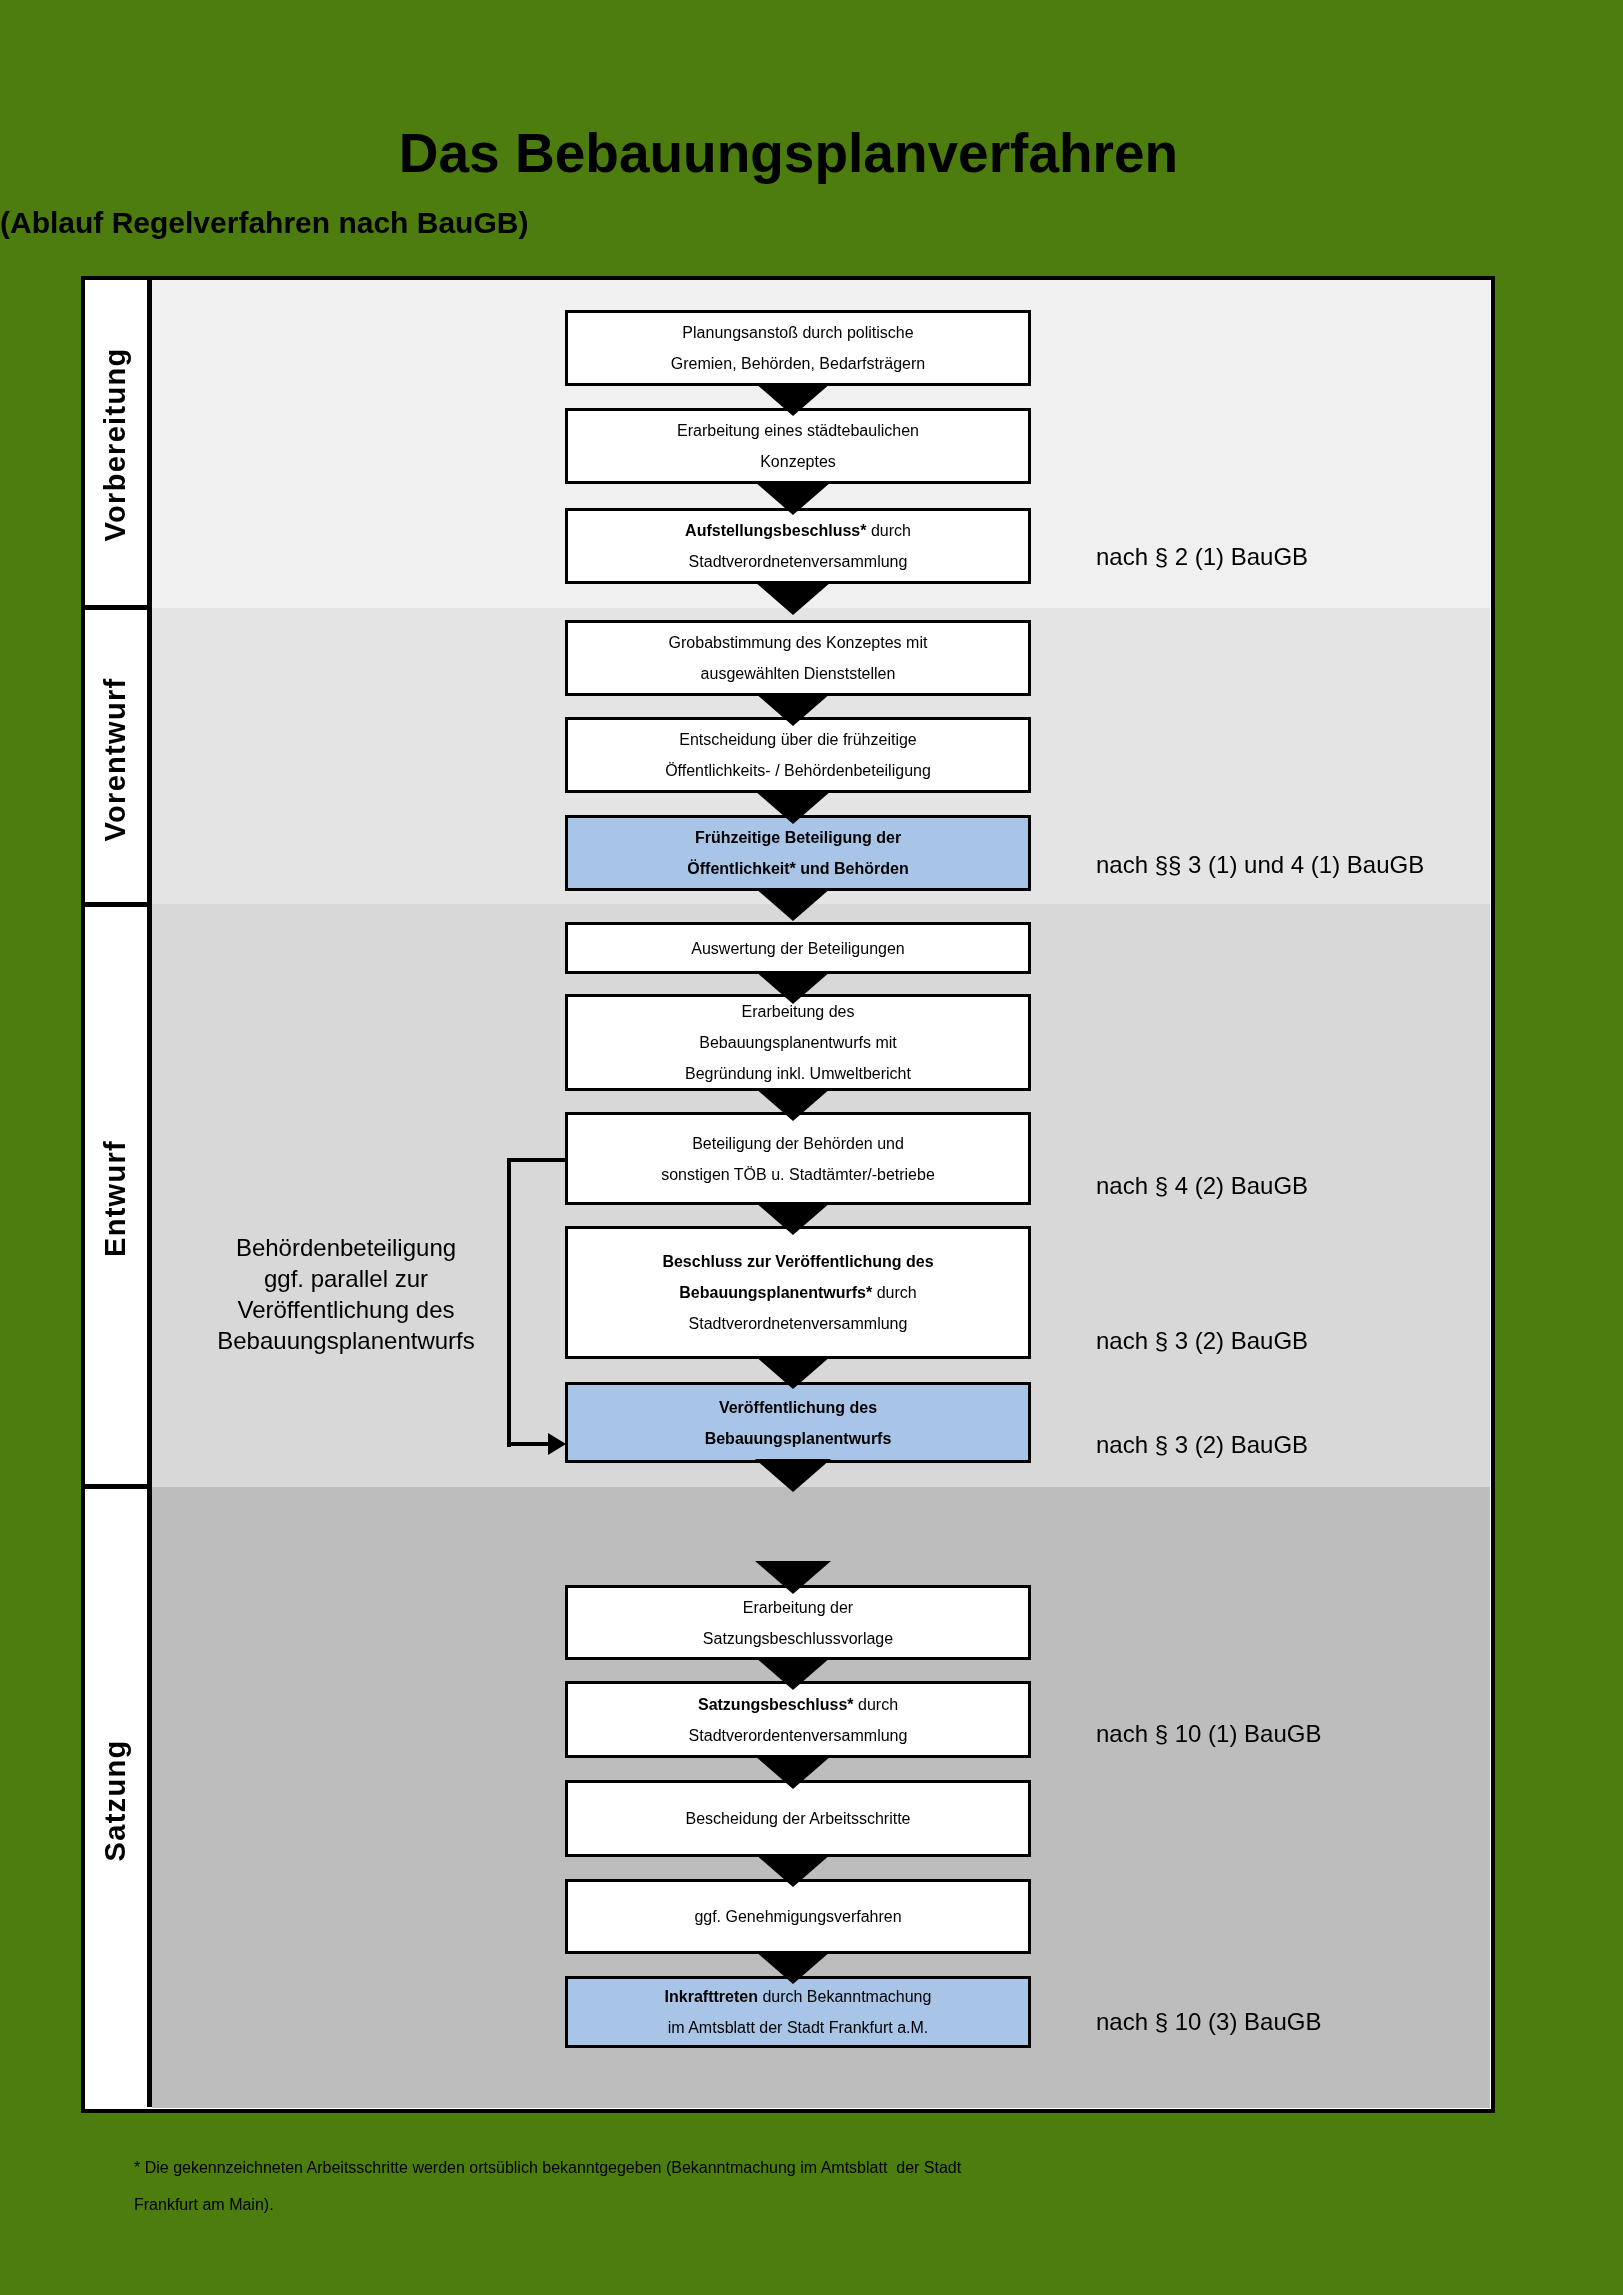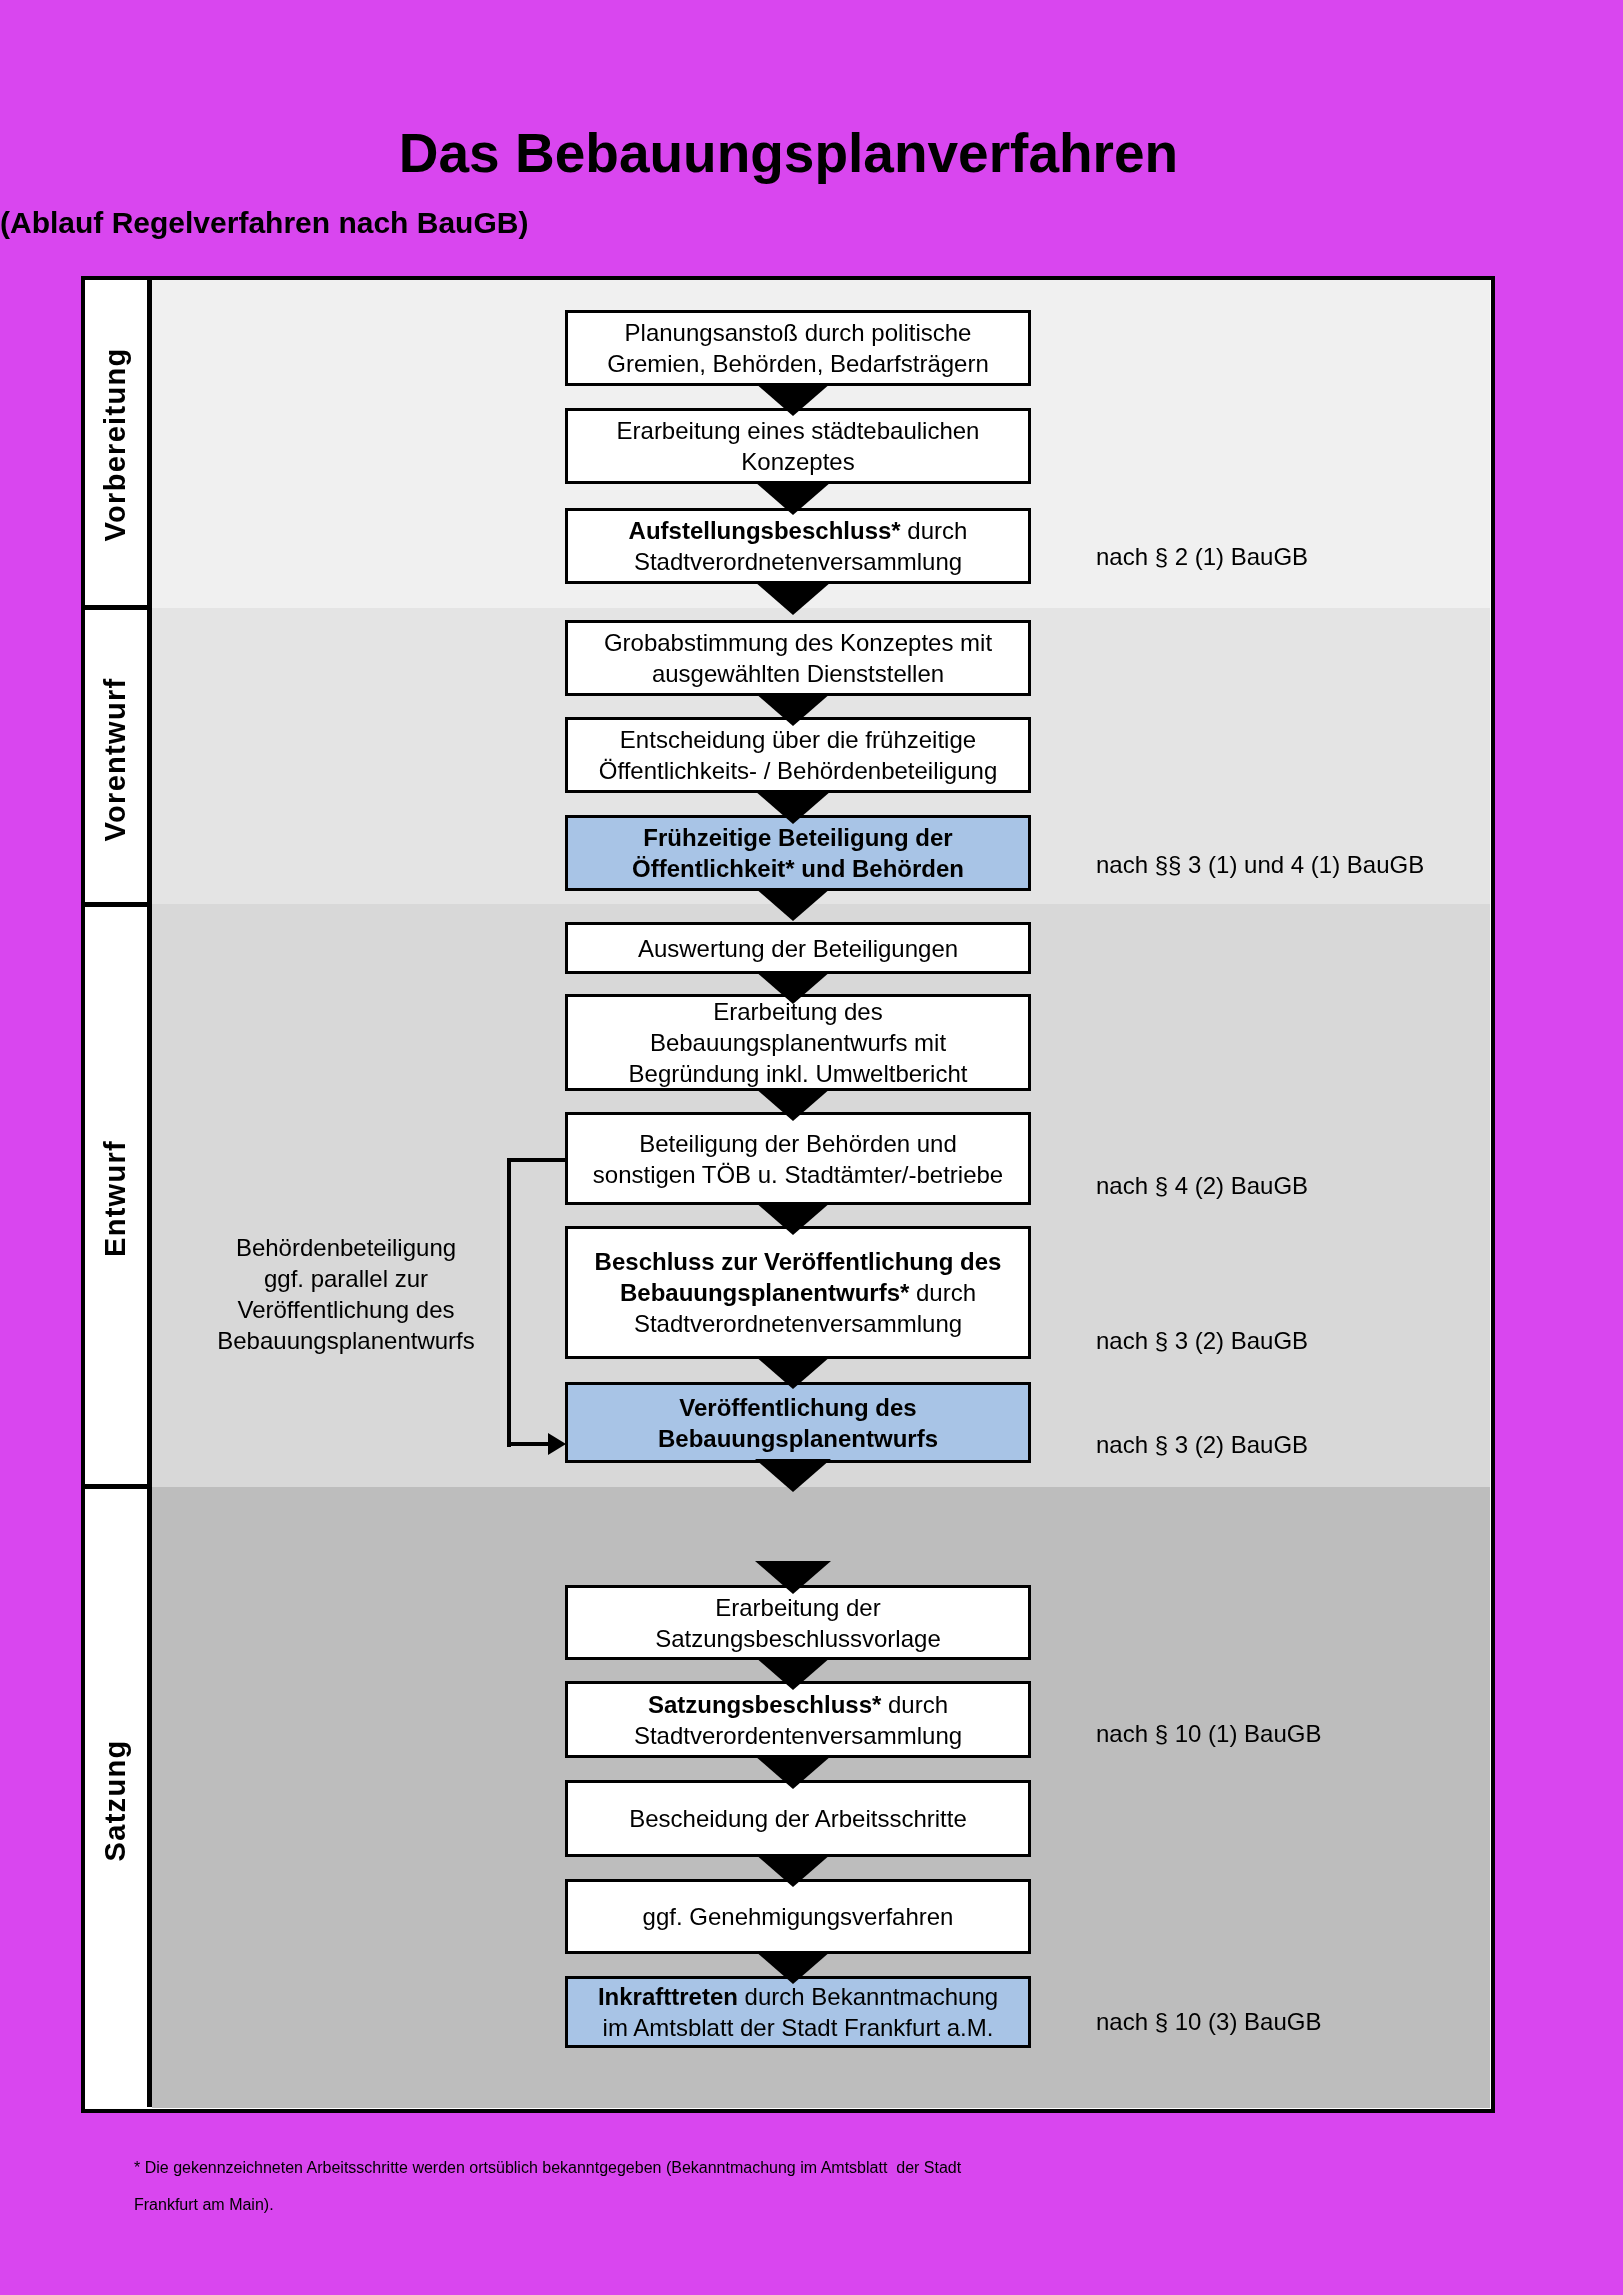--- a/index.html
+++ b/index.html
@@ -1,37 +1,37 @@
 <!DOCTYPE html>
 <html style="font-size:10.5px"><head>
 <meta charset="utf-8">
 <style>
   html,body{margin:0;padding:0;background:#fff;}
-  .page{position:relative;width:1623px;height:2295px;background:#d946ef;
+  .page{position:relative;width:1623px;height:2295px;background:#4d7c0f;
         font-family:"Liberation Sans","DejaVu Sans",sans-serif;color:#000;overflow:hidden;}
   .title{position:absolute;top:126px;left:0;width:1577px;text-align:center;
          font-size:55px;font-weight:bold;line-height:1;}
   .subtitle{position:absolute;top:208px;left:0;width:1577px;
             font-size:30px;font-weight:bold;line-height:1;}
   .frame{position:absolute;left:81px;top:276px;width:1414px;height:1837px;
          border:4.6px solid #000;box-sizing:border-box;background:#fff;}
   .inner{position:absolute;left:0;top:0;width:1405px;height:1827px;}
   .band{position:absolute;left:67px;width:1338px;}
   .band.b1{top:0;height:328px;background:#f0f0f0;}
   .band.b2{top:328px;height:297px;background:#e4e4e4;}
   .band.b3{top:624px;height:583px;background:#d8d8d8;}
   .band.b4{top:1207px;height:621px;background:#bdbdbd;}
   .labelcol{position:absolute;left:0;top:0;width:62px;height:1827px;background:#fff;}
   .colborder{position:absolute;left:62px;top:0;width:4.6px;height:1827px;background:#000;}
   .coldiv{position:absolute;left:0;width:67px;height:4.6px;background:#000;}
   .vlabel{position:absolute;left:0;width:62px;display:flex;align-items:center;justify-content:center;}
   .vlabel span{transform:rotate(-90deg);white-space:nowrap;font-size:29px;font-weight:bold;letter-spacing:1.3px;}
   .step{position:absolute;left:480px;width:466px;border:3.9px solid #000;box-sizing:border-box;
         background:#fff;display:flex;align-items:center;justify-content:center;text-align:center;
-        font-size:24px;line-height:31px;white-space:pre-line;padding:0 5.2px;}
+        font-size:16px;line-height:31px;white-space:pre-line;padding:0 5.2px;}
   .step .b{font-weight:bold;margin-top:31px;}
   .step.blue{background:#a8c4e6;}
   .arr{position:absolute;left:670px;width:0;height:0;
        border-left:38px solid transparent;border-right:38px solid transparent;
        border-top:33px solid #000;}
   .ref{position:absolute;left:1011px;font-size:24px;line-height:31px;white-space:nowrap;}
   .bracket-v{position:absolute;left:422px;width:3.9px;background:#000;}
   .bracket-h{position:absolute;height:3.9px;background:#000;}
   .bracket-arrow{position:absolute;width:0;height:0;
        border-top:11.8px solid transparent;border-bottom:11.8px solid transparent;

